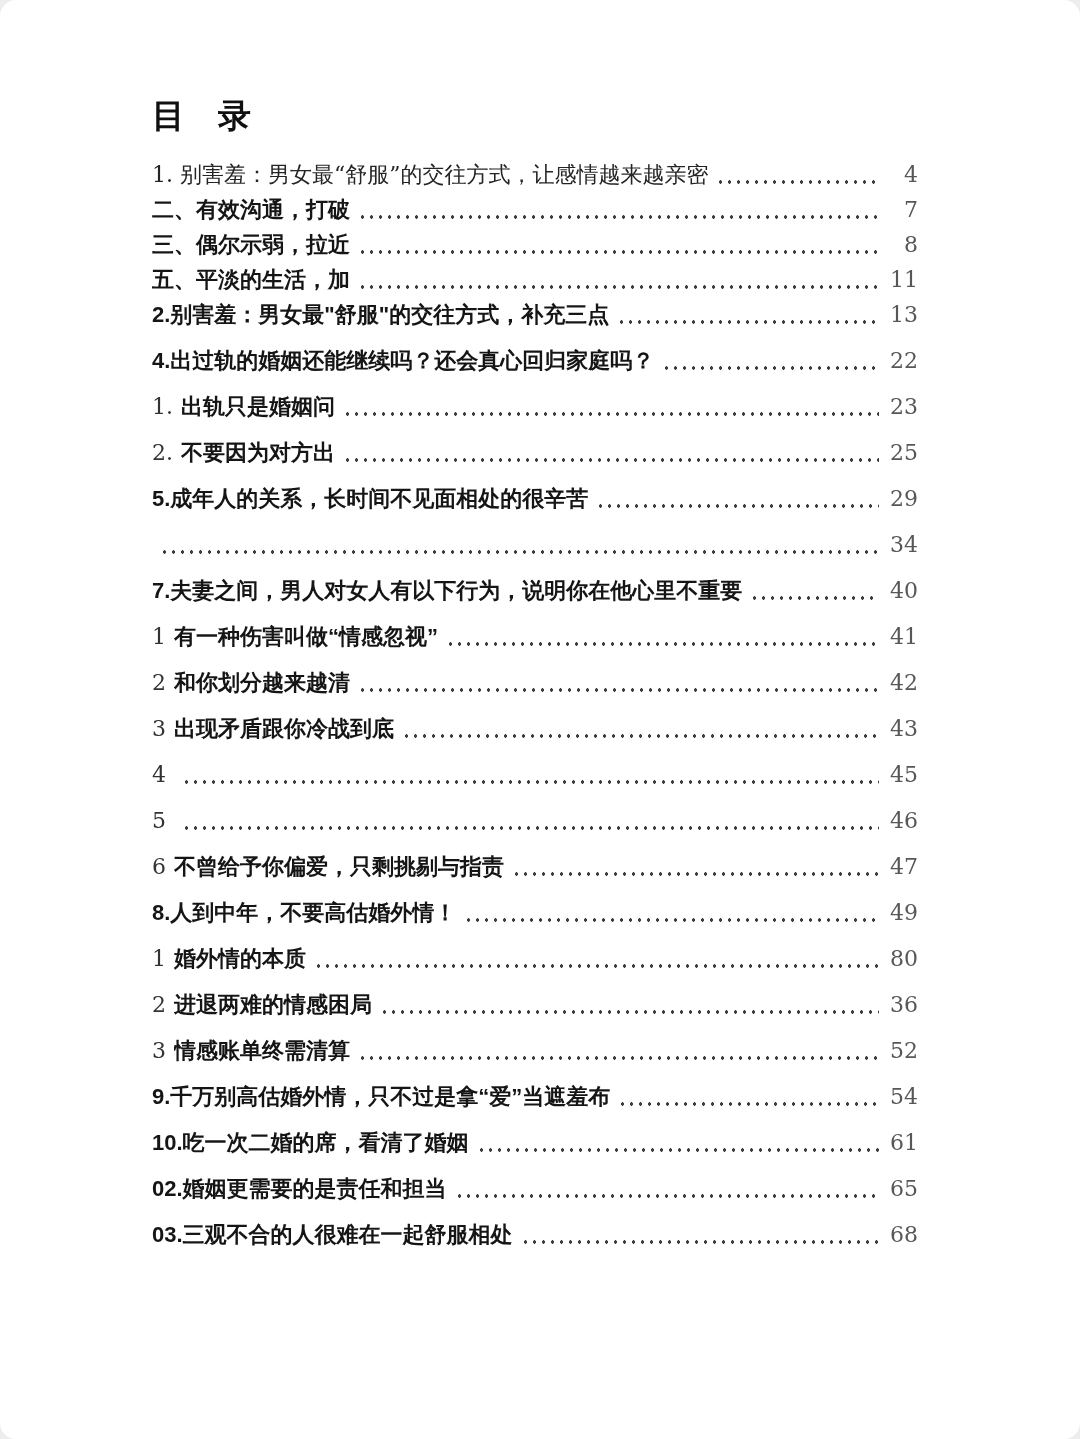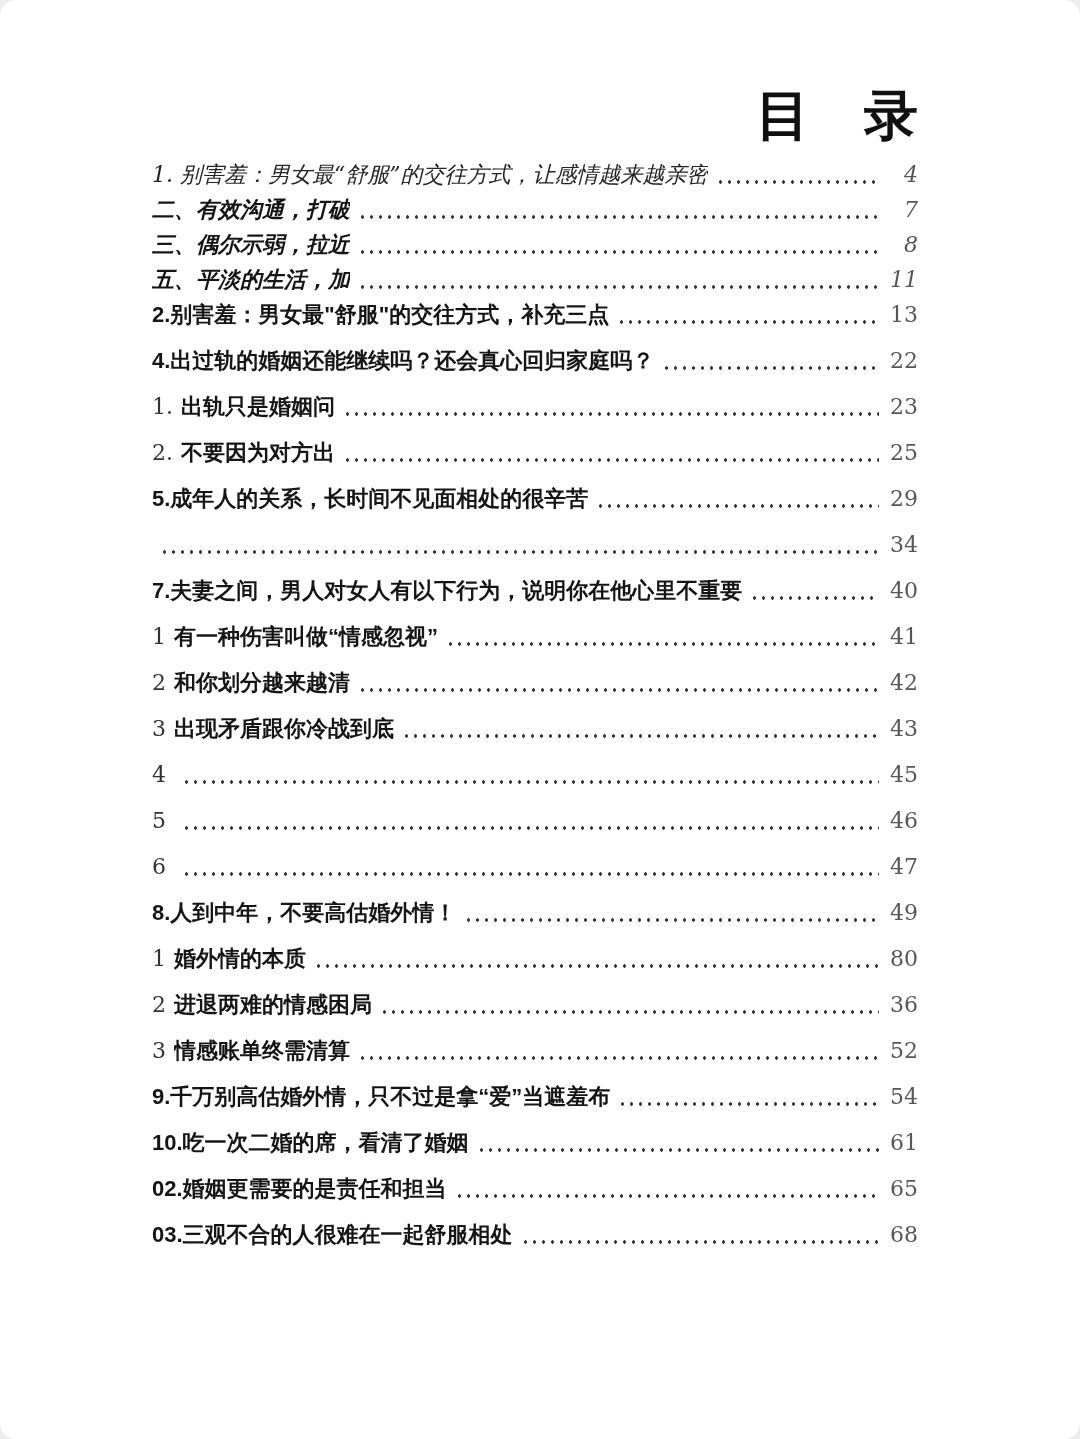--- a/index.html
+++ b/index.html
@@ -14,43 +14,42 @@
     height: 1439px;
     margin: 0 auto;
     background: #ffffff;
     border-radius: 16px;
     box-sizing: border-box;
     padding: 92px 162px 0 152px;
     overflow: hidden;
   }
   .doc-title {
     margin: 0 0 22px 0;
-    text-align: right;
-    font-size: 54px;
+    text-align: left;
+    font-size: 33px;
     line-height: 48px;
     font-weight: bold;
     color: #101010;
-    font-family: Liberation Serif, serif;
+    font-family: Liberation Sans, sans-serif;
   }
   .toc-list {
     width: 100%;
   }
   .toc-row {
     display: flex;
     align-items: flex-end;
     margin-bottom: 20px;
     font-size: 22px;
     line-height: 26px;
     font-weight: bold;
     color: #151515;
     white-space: nowrap;
   }
   .toc-row.tight {
     margin-bottom: 9px;
-    font-style: italic;
   }
   .toc-row.plain {
     font-family: "DejaVu Serif", "Liberation Serif", serif;
     font-weight: normal;
     color: #242424;
   }
   .toc-row .num {
     font-family: "DejaVu Serif", "Liberation Serif", serif;
     font-weight: normal;
     color: #333333;
@@ -165,20 +164,21 @@
         <span class="leader"></span>
         <span class="pageno">45</span>
       </div>
       <div class="toc-row">
         <span class="num">5</span>
         <span class="leader"></span>
         <span class="pageno">46</span>
       </div>
       <div class="toc-row">
         <span class="num">6</span>
+        <span class="lbl">不曾给予你偏爱，只剩挑剔与指责</span>
         <span class="leader"></span>
         <span class="pageno">47</span>
       </div>
       <div class="toc-row">
         <span class="lbl">8.人到中年，不要高估婚外情！</span>
         <span class="leader"></span>
         <span class="pageno">49</span>
       </div>
       <div class="toc-row">
         <span class="num">1</span>

